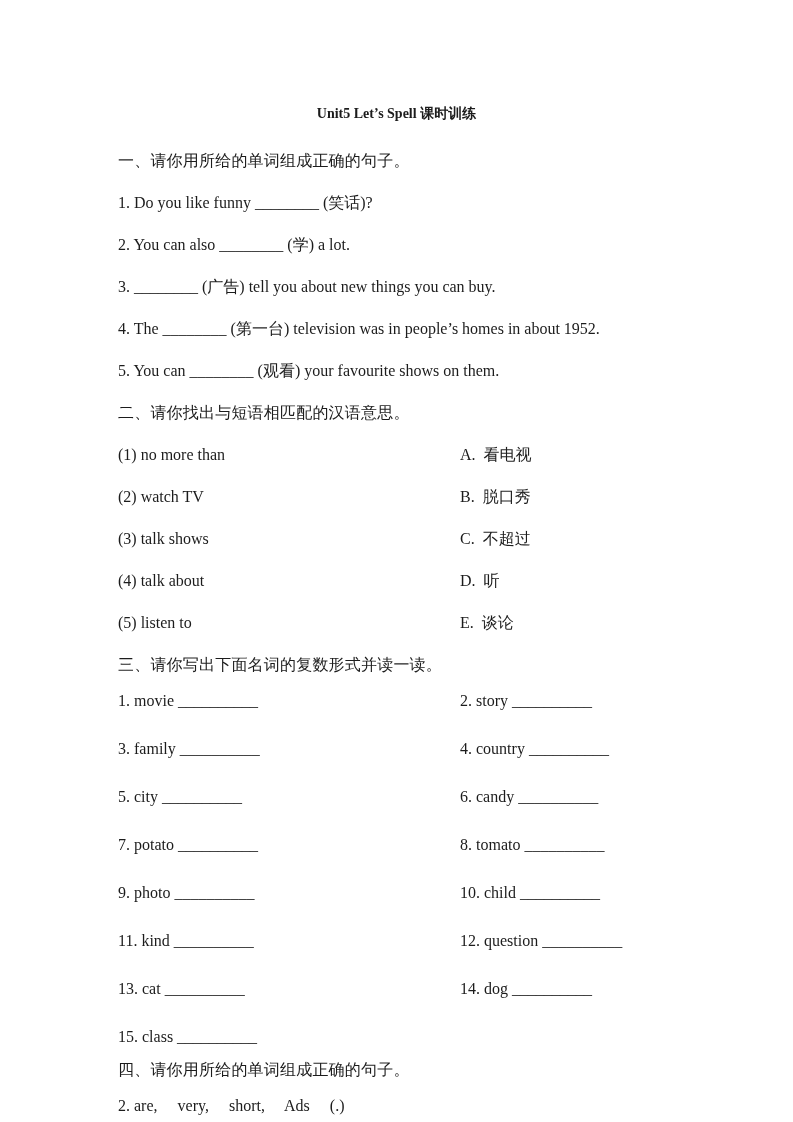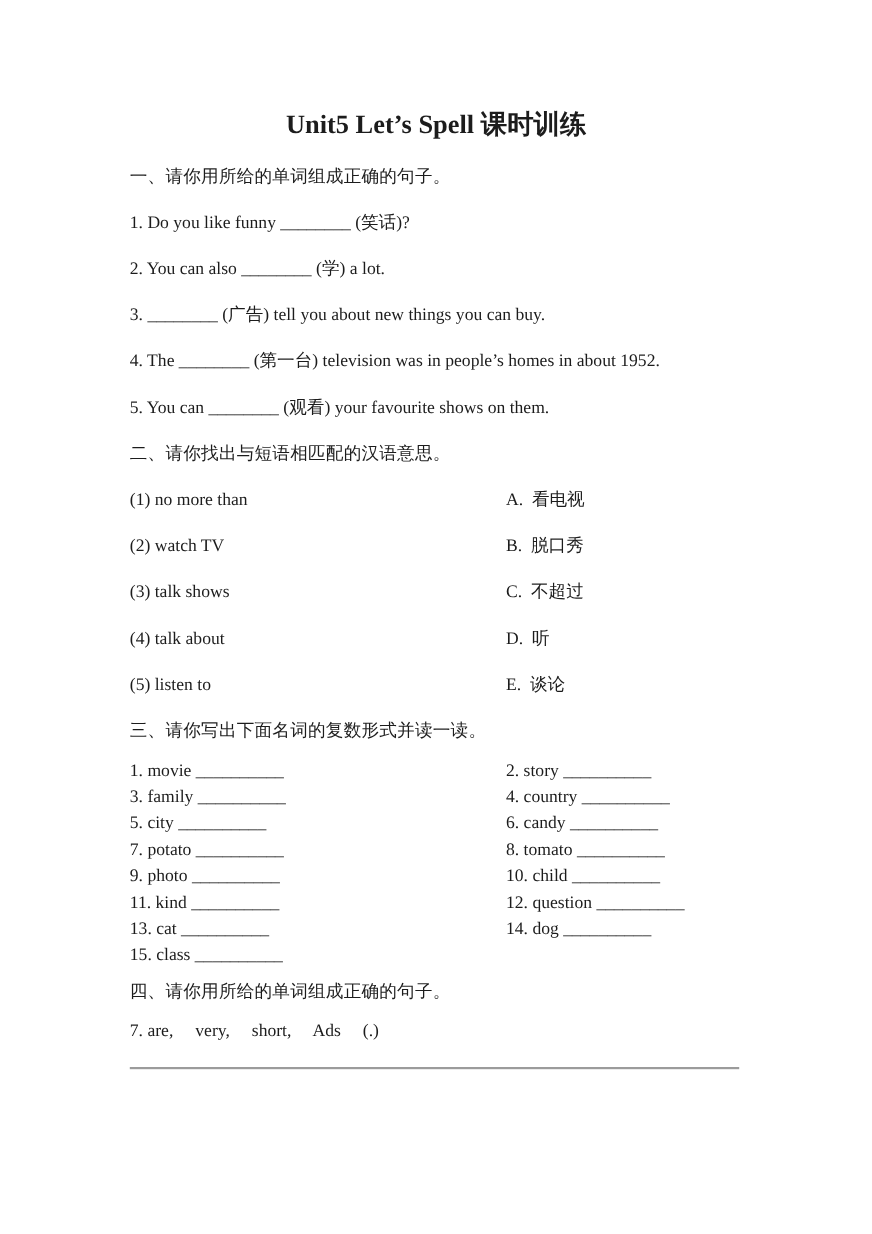--- a/index.html
+++ b/index.html
@@ -11,37 +11,37 @@
     font-size: 16px;
     color: #1c1c1c;
     overflow: hidden;
     position: relative;
   }
   .title {
     margin: 0;
     padding-top: 103px;
     height: 22px;
     line-height: 22px;
-    font-size: 24px;
+    font-size: 14px;
     font-weight: bold;
     text-align: center;
     white-space: pre;
   }
   .line {
     margin: 22px 0 0 118px;
     height: 20px;
     line-height: 20px;
     white-space: pre;
   }
   .heading { letter-spacing: 0.2px; }
   .mt26 { margin-top: 26px; }
   .mt20 { }
   .mt16 { margin-top: 16px; }
   .mt13 { margin-top: 13px; }
-  .mt12 { margin-top: 4px; }
+  .mt12 { margin-top: 28px; }
   .row { display: flex; }
   .col-l { width: 342px; white-space: pre; }
   .col-r { flex: 1; white-space: pre; }
   .answer-line {
     margin: 22px 0 0 118px;
     width: 554px;
     height: 0;
     border-top: 2px solid #9b9b9b;
   }
 </style>
@@ -109,17 +109,17 @@
   <div class="line row mt12">
     <span class="col-l">13. cat __________</span>
     <span class="col-r">14. dog __________</span>
   </div>
   <div class="line row mt12">
     <span class="col-l">15. class __________</span>
     <span class="col-r"></span>
   </div>
 
   <p class="line heading mt13">四、请你用所给的单词组成正确的句子。</p>
-  <p class="line mt16">7. are,     very,     short,     Ads     (.)</p>
+  <p class="line mt16">2. are,     very,     short,     Ads     (.)</p>
 
   <div class="answer-line"></div>
 
 </div>
 
 </body></html>

